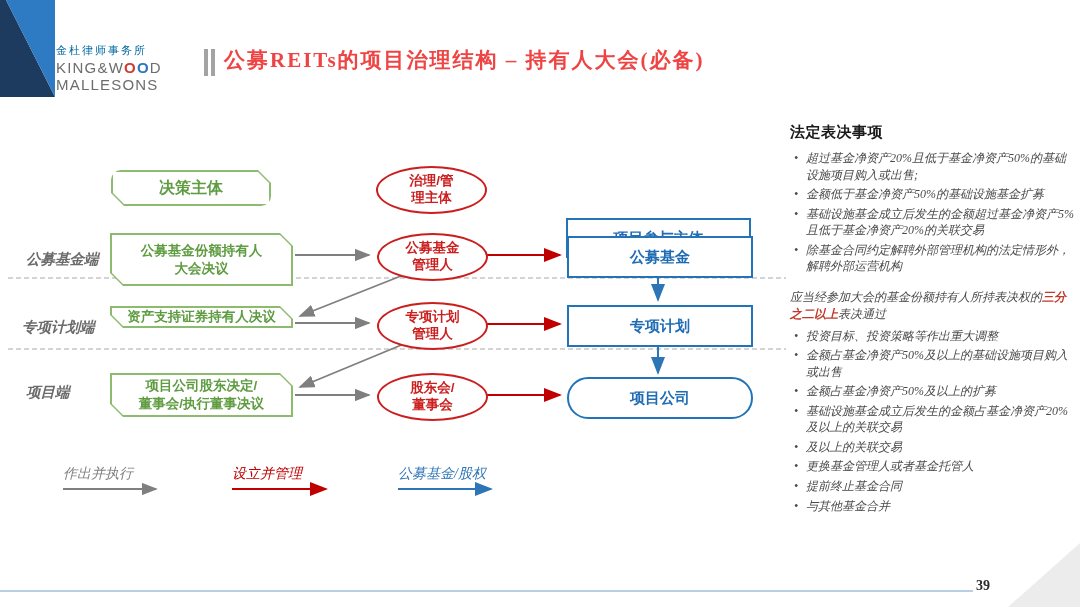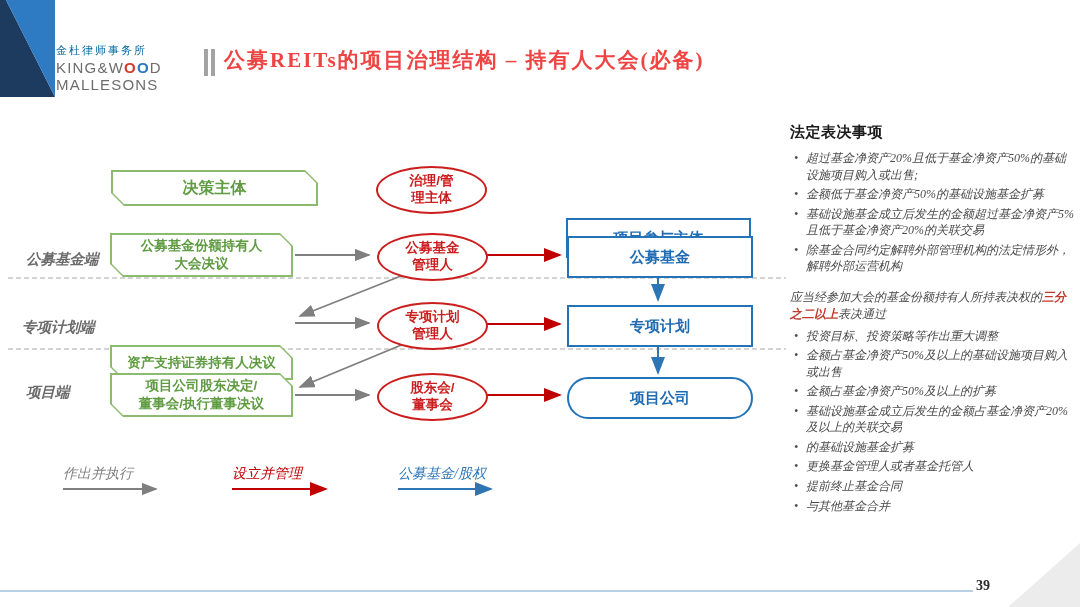--- a/index.html
+++ b/index.html
@@ -125,50 +125,50 @@
       <line x1="232" y1="489" x2="326" y2="489" marker-end="url(#ah-red)"></line>
     </g>
 
     <g stroke-width="2" fill="none" stroke="#2e75b6">
       <line x1="658" y1="275" x2="658" y2="300" marker-end="url(#ah-blue)"></line>
       <line x1="658" y1="344" x2="658" y2="373" marker-end="url(#ah-blue)"></line>
       <line x1="398" y1="489" x2="491" y2="489" marker-end="url(#ah-blue)"></line>
     </g>
   </svg>
 
-  <div class="snip snip-hdr" style="left:111px;top:170px;width:207px;height:36px;">
+  <div class="snip snip-hdr" style="left:111px;top:170px;width:160px;height:36px;border-radius:10px;">
     <div class="snip-inner">
         <span>决策主体</span>
       </div>
   </div>
   <div class="oval" style="left:376px;top:166px;width:107px;height:44px;">
     <span class="pre">治理/管
 理主体</span>
   </div>
   <div class="bbox" style="left:566px;top:170px;width:181px;height:36px;margin-top:48px;">
     <span>项目参与主体</span>
   </div>
 
   <div class="rowlabel" style="left:26px;top:250px;">公募基金端</div>
-  <div class="snip snip-row" style="left:110px;top:233px;width:183px;height:44px;">
+  <div class="snip snip-row" style="left:110px;top:233px;width:183px;height:53px;">
     <div class="snip-inner">
         <span class="pre">公募基金份额持有人
 大会决议</span>
       </div>
   </div>
   <div class="oval" style="left:377px;top:233px;width:107px;height:44px;">
     <span class="pre">公募基金
 管理人</span>
   </div>
   <div class="bbox" style="left:567px;top:236px;width:182px;height:38px;">
     <span>公募基金</span>
   </div>
 
   <div class="rowlabel" style="left:22px;top:318px;">专项计划端</div>
-  <div class="snip snip-row" style="left:110px;top:306px;width:183px;height:35px;margin-top:39px;">
+  <div class="snip snip-row" style="left:110px;top:306px;width:183px;height:22px;">
     <div class="snip-inner">
         <span class="pre">资产支持证券持有人决议</span>
       </div>
   </div>
   <div class="oval" style="left:377px;top:302px;width:107px;height:44px;">
     <span class="pre">专项计划
 管理人</span>
   </div>
   <div class="bbox" style="left:567px;top:305px;width:182px;height:38px;">
     <span>专项计划</span>
@@ -202,21 +202,21 @@
       <li>基础设施基金成立后发生的金额超过基金净资产5% 且低于基金净资产20%的关联交易</li>
       <li>除基金合同约定解聘外部管理机构的法定情形外，解聘外部运营机构</li>
     </ul>
 
     <p class="intro sec2"><span>应当经参加大会的基金份额持有人所持表决权的</span><span class="hl">三分之二以上</span><span>表决通过</span></p>
     <ul>
       <li>投资目标、投资策略等作出重大调整</li>
       <li>金额占基金净资产50%及以上的基础设施项目购入或出售</li>
       <li>金额占基金净资产50%及以上的扩募</li>
       <li>基础设施基金成立后发生的金额占基金净资产20% 及以上的关联交易</li>
-      <li>的基础设施基金扩募</li>
+      <li>及以上的关联交易</li>
       <li>更换基金管理人或者基金托管人</li>
       <li>提前终止基金合同</li>
       <li>与其他基金合并</li>
     </ul>
   </div>
 
   <div class="bottom-line"></div>
   <div class="page-number">39</div>
   <svg class="corner-br" width="78" height="68" viewBox="0 0 78 68">
     <polygon points="6,68 78,4 78,68" fill="#ececec"></polygon>

